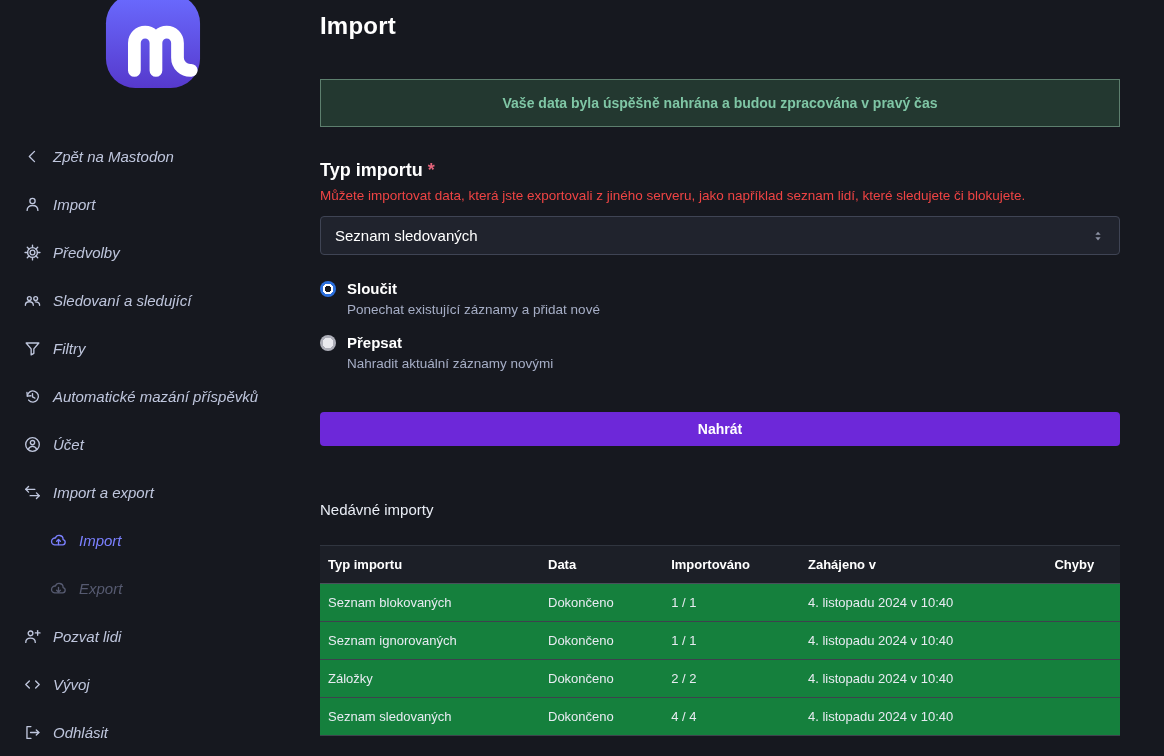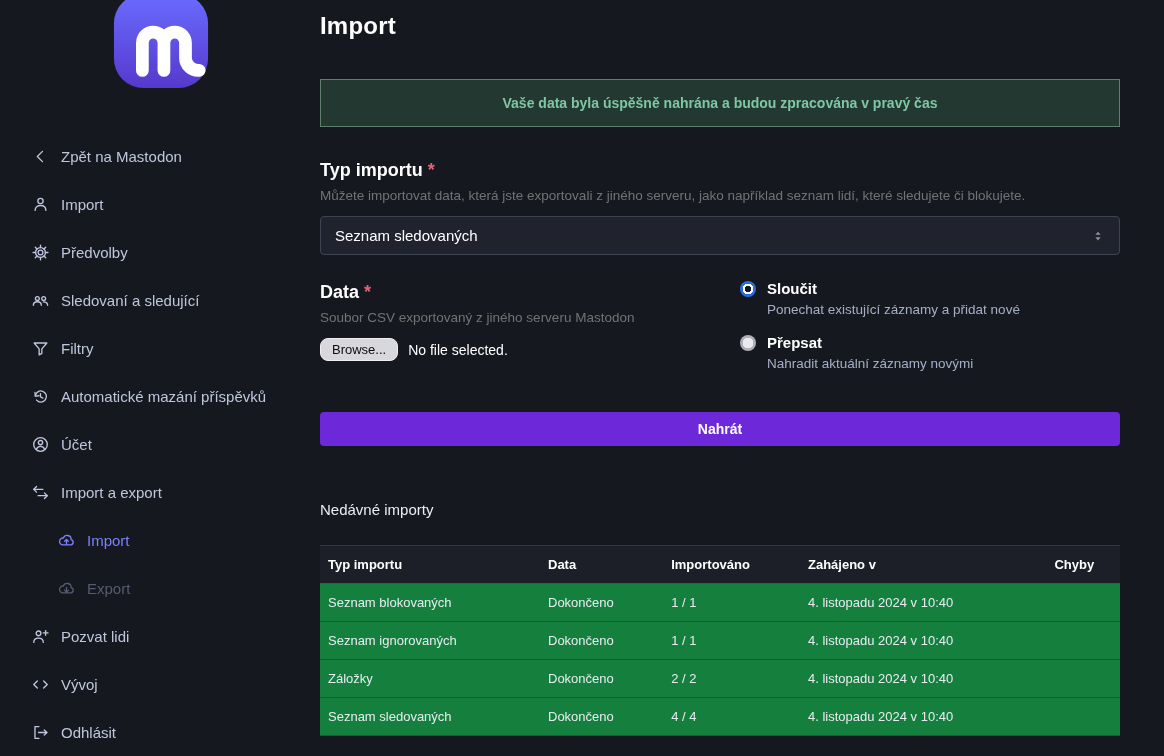--- a/index.html
+++ b/index.html
@@ -6,21 +6,21 @@
   html,body { width:1164px; height:756px; overflow:hidden; }
   body {
     background:#16181f;
     font-family:"Liberation Sans", sans-serif;
     color:#fff;
     position:relative;
   }
 
   
   .sidebar {
-    position:absolute; left:16px; top:0; width:290px; height:651px;
+    position:absolute; left:8px; top:0; width:290px; height:651px;font-style:italic;
   }
   .logo-wrap { position:absolute; left:96px; top:-8px; width:98px; height:98px; }
   .nav { position:absolute; left:0; top:132px; width:290px; }
   .nav-item {
     height:48px; display:flex; align-items:center;
     padding-left:15px; gap:11px;
     color:#bfc6dd; font-size:15px; cursor:pointer;
     white-space:nowrap;
   }
   .nav-item .ico { width:19px; height:19px; flex:0 0 19px; display:flex; align-items:center; justify-content:center; }
@@ -36,21 +36,21 @@
   .flash {
     margin-top:39px; height:48px;
     border:1px solid #5d7f6e; border-radius:0;
     background:#233830;
     display:flex; align-items:center; justify-content:center;
     color:#7fc6a5; font-size:14px; font-weight:bold;
   }
 
   .field-label { margin-top:33px; font-size:18px; font-weight:bold; color:#fff; }
   .req { color:#e3637a; font-weight:bold; }
-  .hint { margin-top:7px; font-size:13.5px; color:#737373; }
+  .hint { margin-top:7px; font-size:13.5px; color:#ef4444; }
 
   .select {
     margin-top:13px; height:39px; width:100%;
     background:#20232d; border:1px solid #3f4454; border-radius:4px;
     display:flex; align-items:center; padding:0 14px;
     font-size:15px; color:#fff; cursor:pointer;
   }
   .select .spacer { flex:1; }
   .select svg { width:14px; height:14px; fill:#8d93a5; }
 
@@ -280,31 +280,20 @@
   <div class="select">
     <span>Seznam sledovaných</span>
     <span class="spacer"></span>
     <svg viewBox="0 0 24 24">
       <path d="M12,4.5 l4.5,5.5 h-9 Z"></path>
         <path d="M12,19.5 l-4.5,-5.5 h9 Z"></path>
     </svg>
   </div>
 
   <div class="data-row">
-    <div class="data-col">
-      <div class="field-label" style="margin-top:0;">
-        <span>Data</span>
-        <span class="req">*</span>
-      </div>
-      <div class="hint">Soubor CSV exportovaný z jiného serveru Mastodon</div>
-      <div class="file-row">
-        <button class="browse-btn">Browse...</button>
-        <span class="file-status">No file selected.</span>
-      </div>
-    </div>
 
     <div class="merge-col radio-group">
       <div class="radio-row">
         <span class="radio checked"></span>
         <span class="radio-label">Sloučit</span>
       </div>
       <div class="radio-hint">Ponechat existující záznamy a přidat nové</div>
 
       <div class="radio-row radio-second">
         <span class="radio unchecked"></span>

